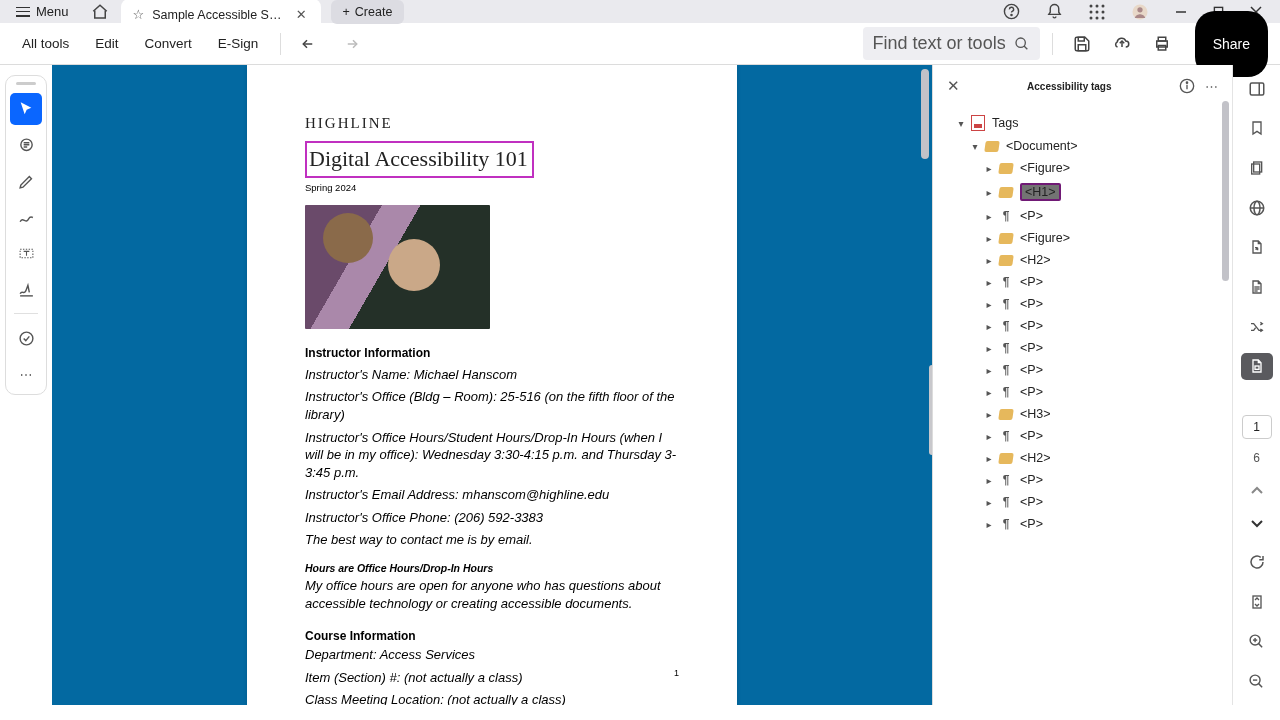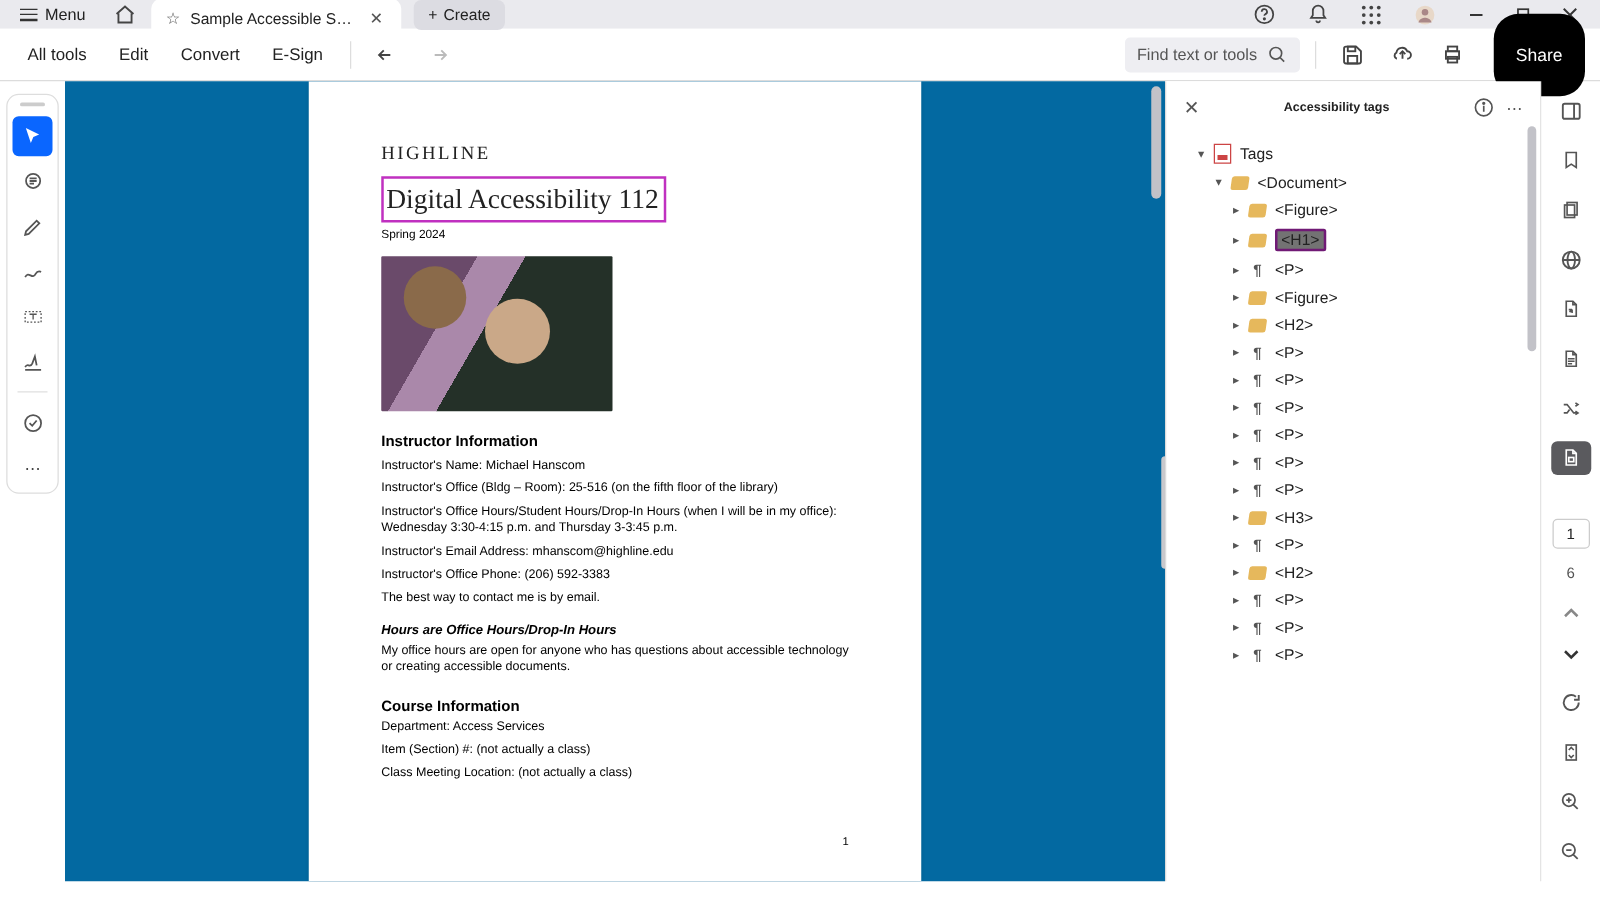--- a/index.html
+++ b/index.html
@@ -18,21 +18,21 @@
   .create-btn { display: flex; align-items: center; gap: 5px; background: #dcdce2; padding: 5px 12px; border-radius: 6px; margin-left: 6px; font-size: 12.5px; }
   .win-controls { margin-left: auto; display: flex; align-items: center; gap: 2px; }
   .win-controls > div { padding: 8px 12px; color: #444; }
   .icon-btn { padding: 6px 8px; color: #444; }
   
   
   .toolbar { height: 42px; background: #fff; border-bottom: 1px solid #dcdcdc; display: flex; align-items: center; padding: 0 12px; gap: 6px; }
   .toolbar .menu-item { padding: 6px 10px; font-size: 13.5px; border-radius: 4px; }
   .divider { width: 1px; height: 22px; background: #ddd; margin: 0 6px; }
   .spacer { flex: 1; }
-  .find-box { display: flex; align-items: center; gap: 8px; background: #eeeef2; padding: 6px 10px; border-radius: 4px; color: #555; font-size: 13px; }
+  .find-box { display: flex; align-items: center; gap: 8px; background: #eeeef2; padding: 6px 10px; border-radius: 4px; color: #555; font-size: 18px; }
   .share-btn { background: #000; color: #fff; padding: 25px 18px; border-radius: 20px; font-size: 14px; margin-left: 10px; }
   .tb-icon { padding: 6px 8px; color: #444; }
   
   
   .main { display: flex; height: calc(720px - 38px - 42px); }
   
   
   .left-tools { width: 52px; display: flex; flex-direction: column; align-items: center; padding: 10px 0; gap: 4px; }
   .tools-card { border: 1px solid #ddd; border-radius: 10px; padding: 4px; display: flex; flex-direction: column; gap: 4px; align-items: center; background:#fff;}
   .tools-card .grip { width: 20px; height: 3px; background: #ccc; border-radius: 2px; margin: 2px 0 4px; }
@@ -47,21 +47,21 @@
   .page { width: 490px; background: #fff; margin-top: 0; box-shadow: 0 1px 4px rgba(0,0,0,.15); padding: 48px 58px; font-size: 10.5px; line-height: 1.35; color: #000; position:relative; height: 640px;}
   .logo { font-family: Georgia, serif; letter-spacing: 2px; font-size: 15px; color:#222;}
   .logo-sub { font-size: 8px; letter-spacing: 4px; color:#444; margin-top:-1px;}
   .h1-doc { font-family: Georgia, serif; font-size: 22px; margin-top: 8px; border: 2px solid #c030c0; padding: 1px 4px 2px 2px; display: inline-block; color:#222;}
   .term { font-size: 9.5px; margin-top: 4px; }
   .photo { width: 185px; height: 124px; background: linear-gradient(120deg, #6a4a6a 0 30%, #aa88aa 30% 45%, #243028 45% 100%); margin-top: 10px; border-radius:1px; position:relative; overflow:hidden;}
   .photo::before{content:"";position:absolute;width:50px;height:50px;background:#8a6a4a;border-radius:50%;left:18px;top:8px;}
   .photo::after{content:"";position:absolute;width:52px;height:52px;background:#caa888;border-radius:50%;right:50px;top:34px;}
   .h2-doc { font-weight: 600; font-size: 12px; margin-top: 16px; }
   .h3-doc { font-weight:600; font-style: italic; font-size: 10.5px; margin-top: 12px; }
-  .p-doc { margin-top: 5px; font-size: 10px;}
+  .p-doc { margin-top: 5px; font-size: 13px; font-style: italic;}
   .pagenum { position:absolute; bottom: 26px; right: 58px; font-size: 9px;}
   
   
   .acc-panel { width: 300px; border-left: 1px solid #dcdcdc; background: #fff; display: flex; flex-direction: column; position:relative;}
   .acc-header { display: flex; align-items: center; padding: 12px 14px; gap: 10px; }
   .acc-title { font-weight: 600; font-size: 10px; flex: 1; text-align:center; }
   .tree { padding: 4px 8px 10px 8px; overflow-y: auto; font-size: 12.5px; flex:1;}
   .tree-scroll-thumb{position:absolute; right:3px; top:36px; width:7px; height:180px; background:#c2c2c8; border-radius:4px;}
   .node { display: flex; align-items: center; gap: 4px; padding: 4px 2px; white-space: nowrap; }
   .caret { width: 12px; text-align: center; color: #555; font-size: 10px; cursor:pointer;}
@@ -259,21 +259,21 @@
         </div>
       <div class="tool">
           <span>⋯</span>
         </div>
     </div>
   </div>
 
   <div class="doc-area">
     <div class="page">
       <div class="logo">HIGHLINE</div>
-      <span class="h1-doc">Digital Accessibility 112</span>
+      <span class="h1-doc">Digital Accessibility 101</span>
       <div class="term">Spring 2024</div>
       <div class="photo"></div>
       <div class="h2-doc">Instructor Information</div>
       <div class="p-doc">Instructor's Name: Michael Hanscom</div>
       <div class="p-doc">Instructor's Office (Bldg – Room): 25-516 (on the fifth floor of the library)</div>
       <div class="p-doc">Instructor's Office Hours/Student Hours/Drop-In Hours (when I will be in my office): Wednesday 3:30-4:15 p.m. and Thursday 3-3:45 p.m.</div>
       <div class="p-doc">Instructor's Email Address: mhanscom@highline.edu</div>
       <div class="p-doc">Instructor's Office Phone: (206) 592-3383</div>
       <div class="p-doc">The best way to contact me is by email.</div>
       <div class="h3-doc">Hours are Office Hours/Drop-In Hours</div>

